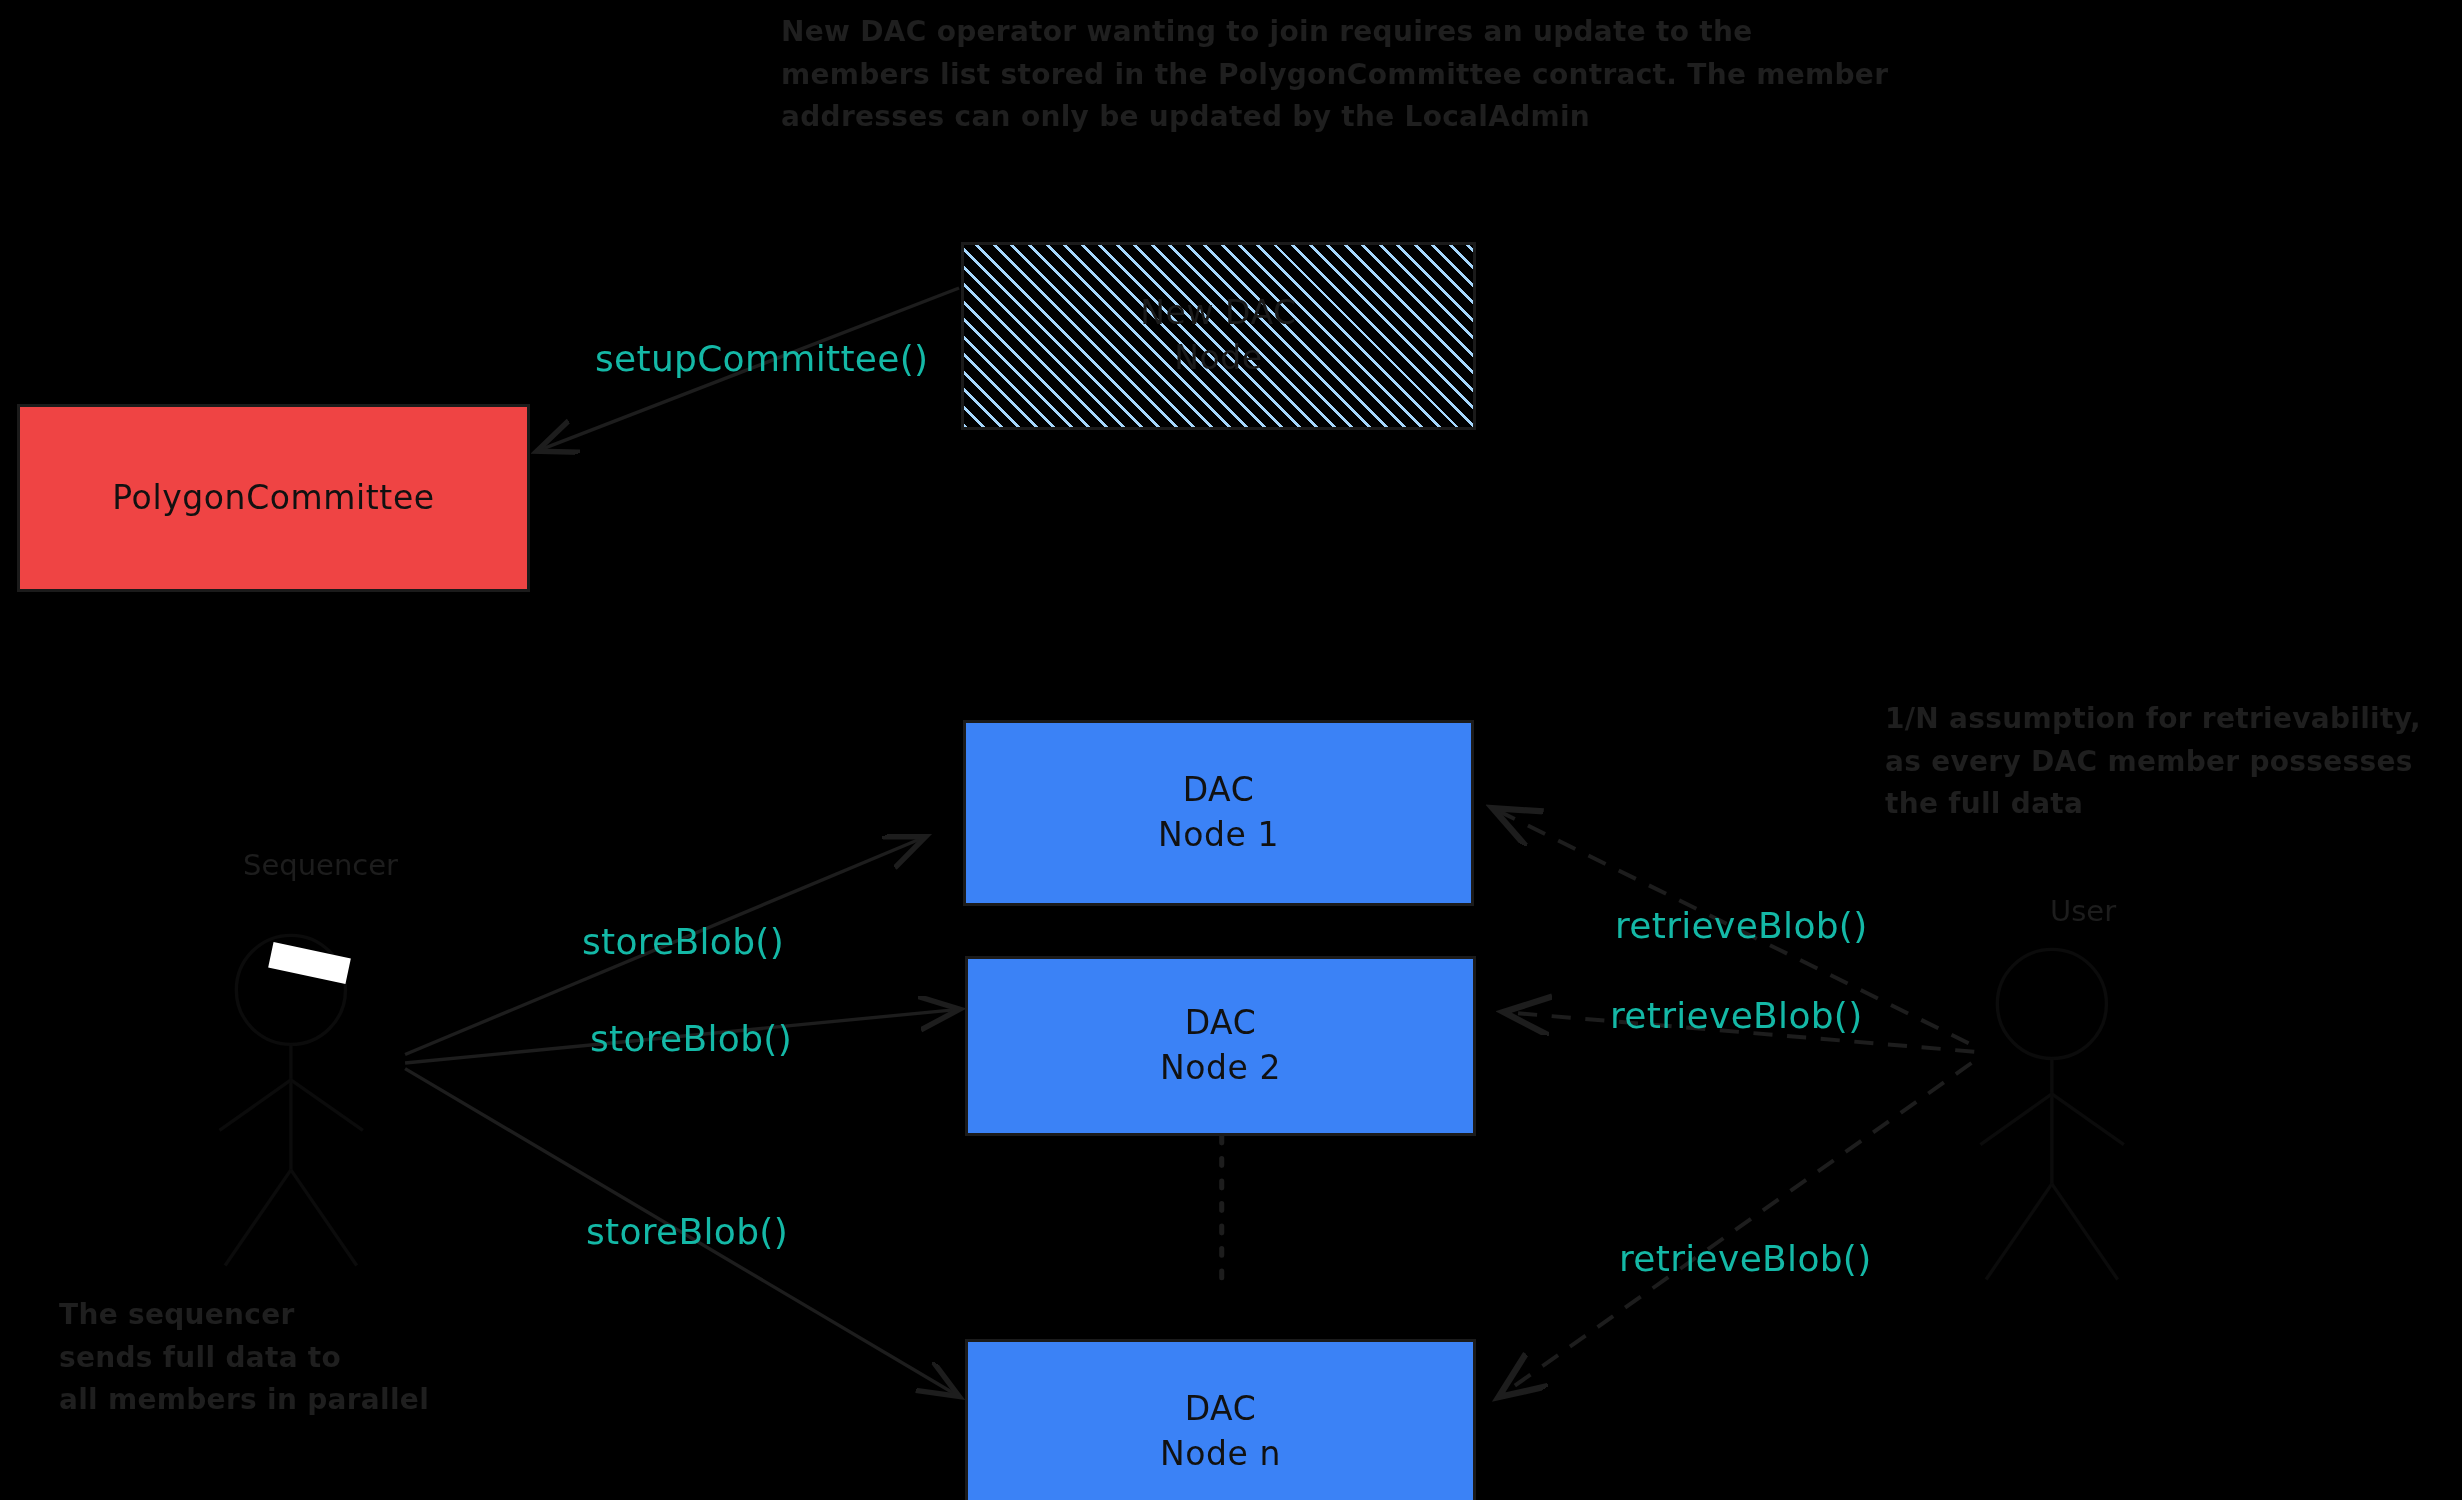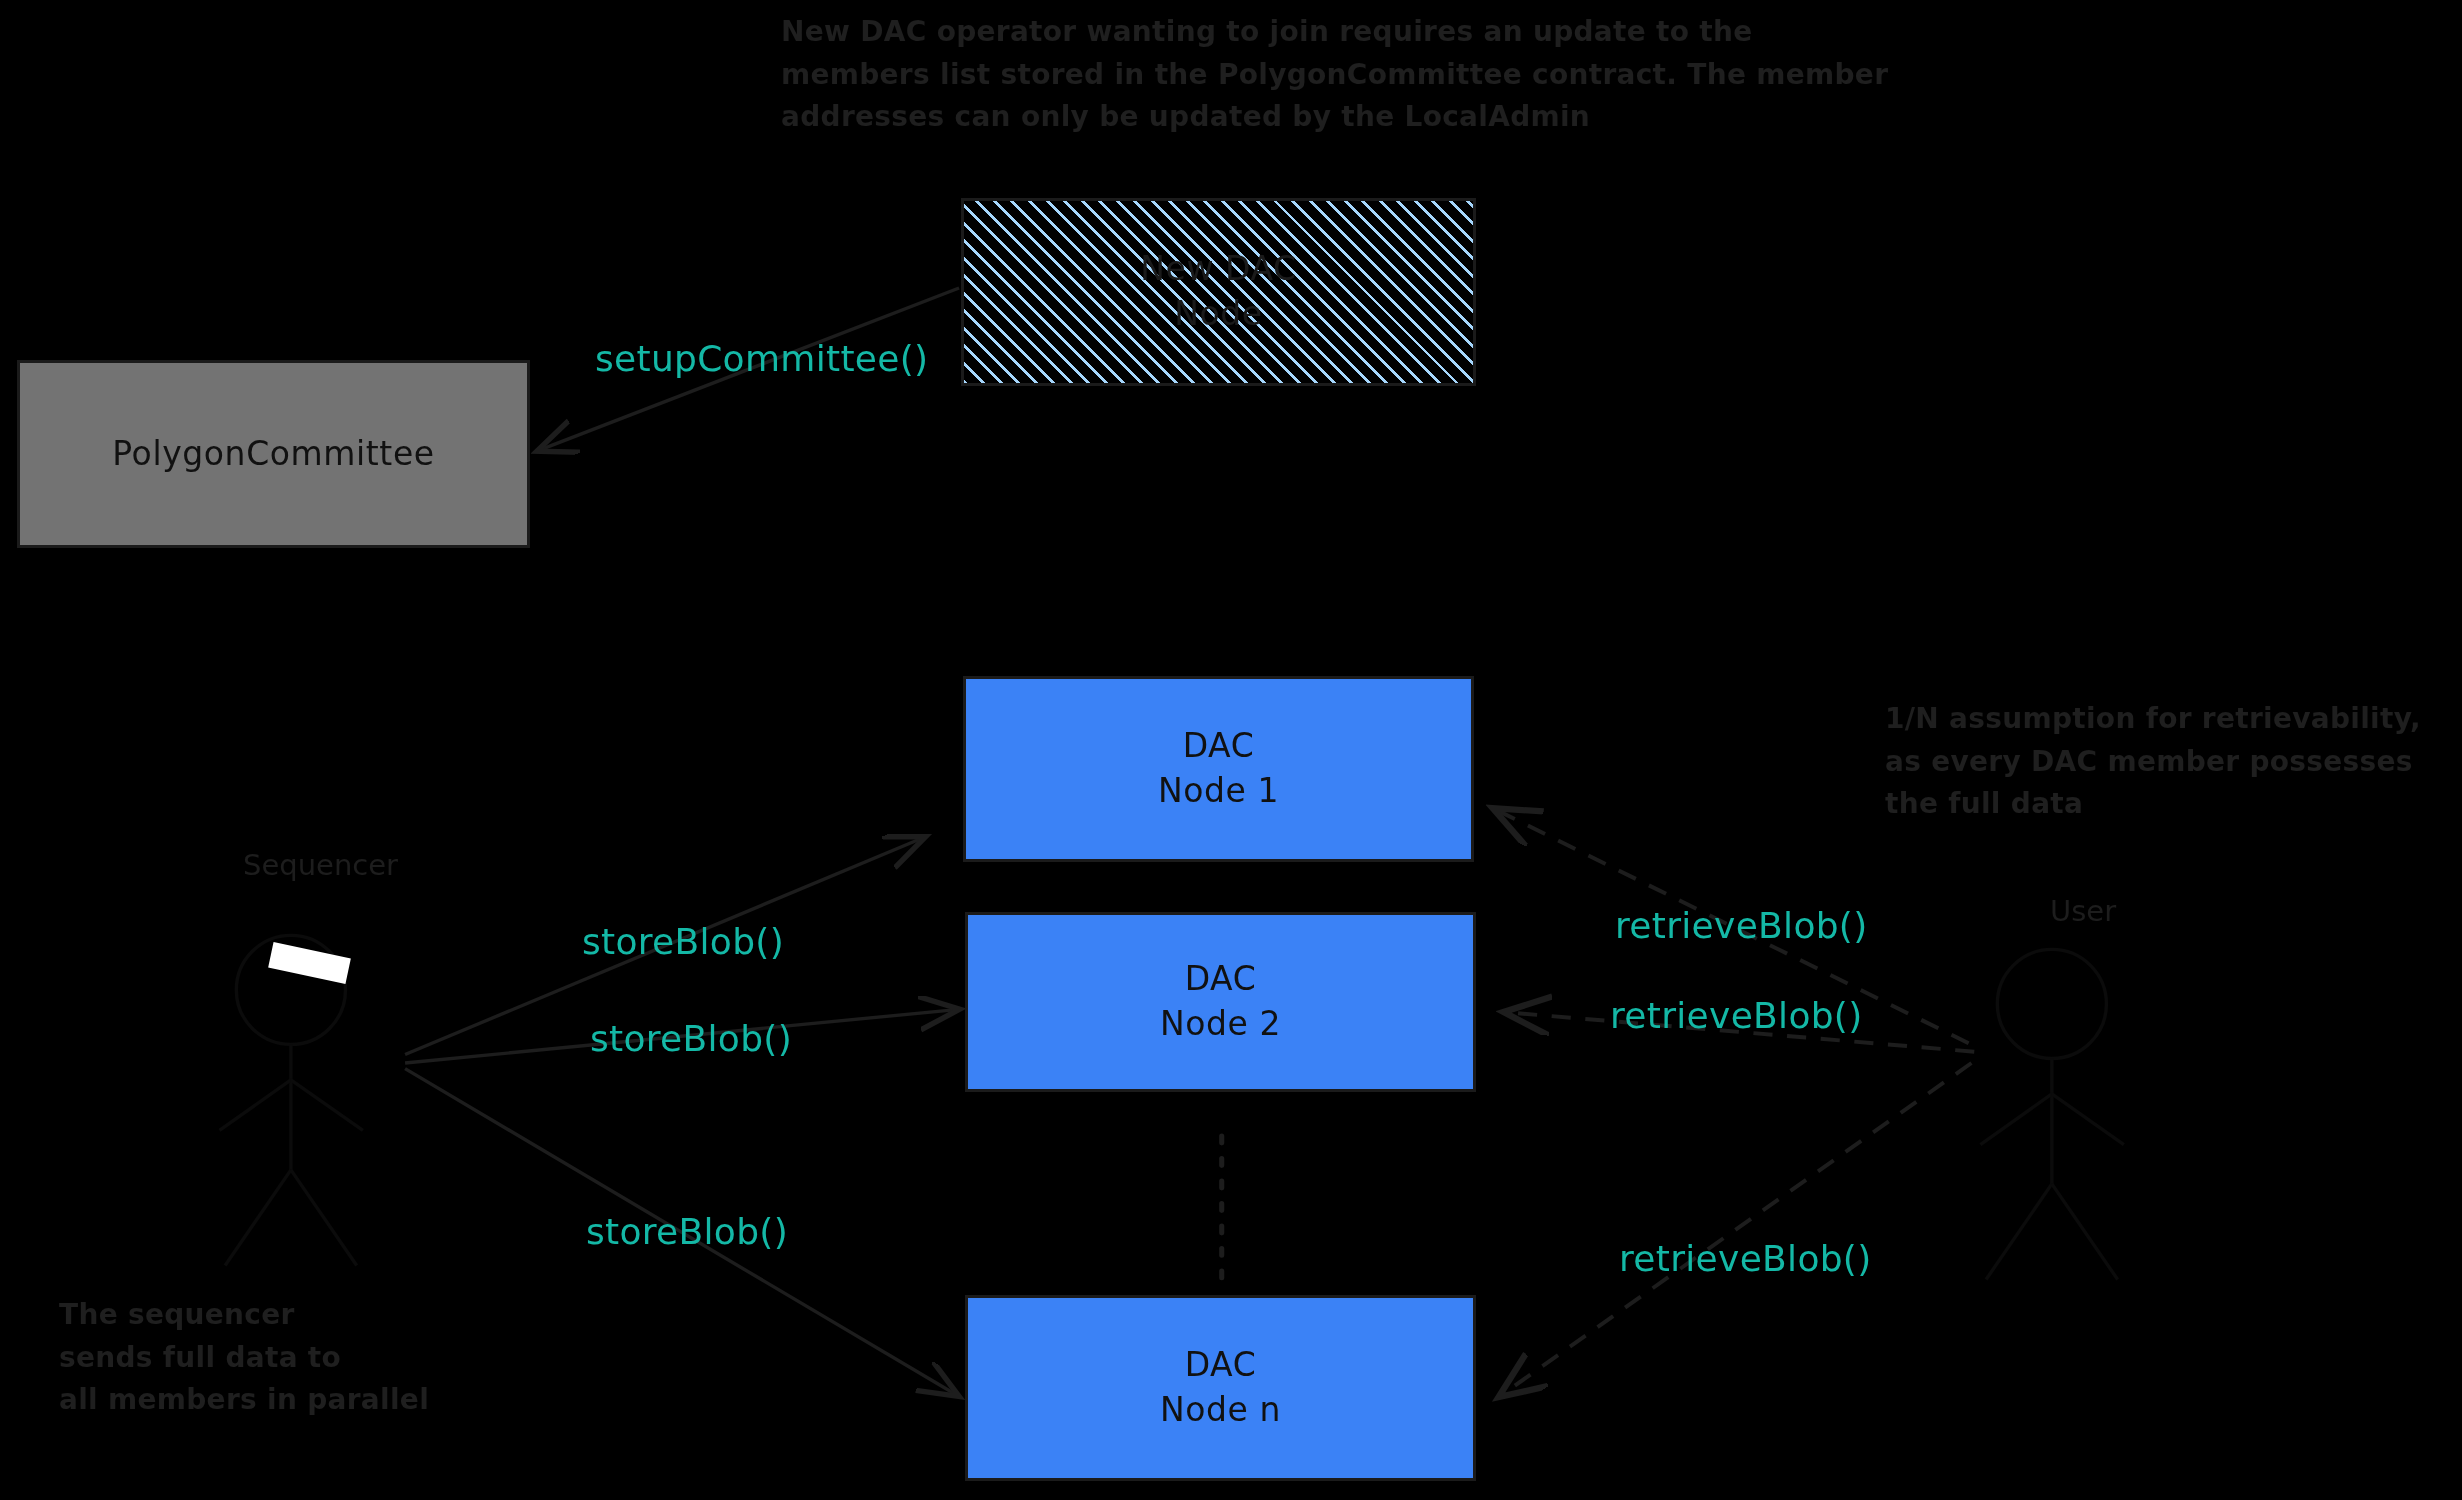--- a/index.html
+++ b/index.html
@@ -22,29 +22,30 @@
   }
   .node-box {
     position: absolute;
     box-sizing: border-box;
     border: 3.9px solid #1b1b1b;
     display: flex;
     flex-direction: column;
     align-items: center;
     justify-content: center;
     color: #111111;
+    margin-top: 44px;
   }
   .node-line {
     font-size: 33px;
     line-height: 1.35;
     letter-spacing: 0.6px;
     white-space: nowrap;
   }
   .pink-box {
-    background: #737373;
+    background: #ef4444;
   }
   .blue-box {
     background: #3b82f6;
   }
   .hatch-box {
     background-color: #000000;
     background-image: repeating-linear-gradient(
       45deg,
       #A6D7FD 0px,
       #A6D7FD 2.8px,

